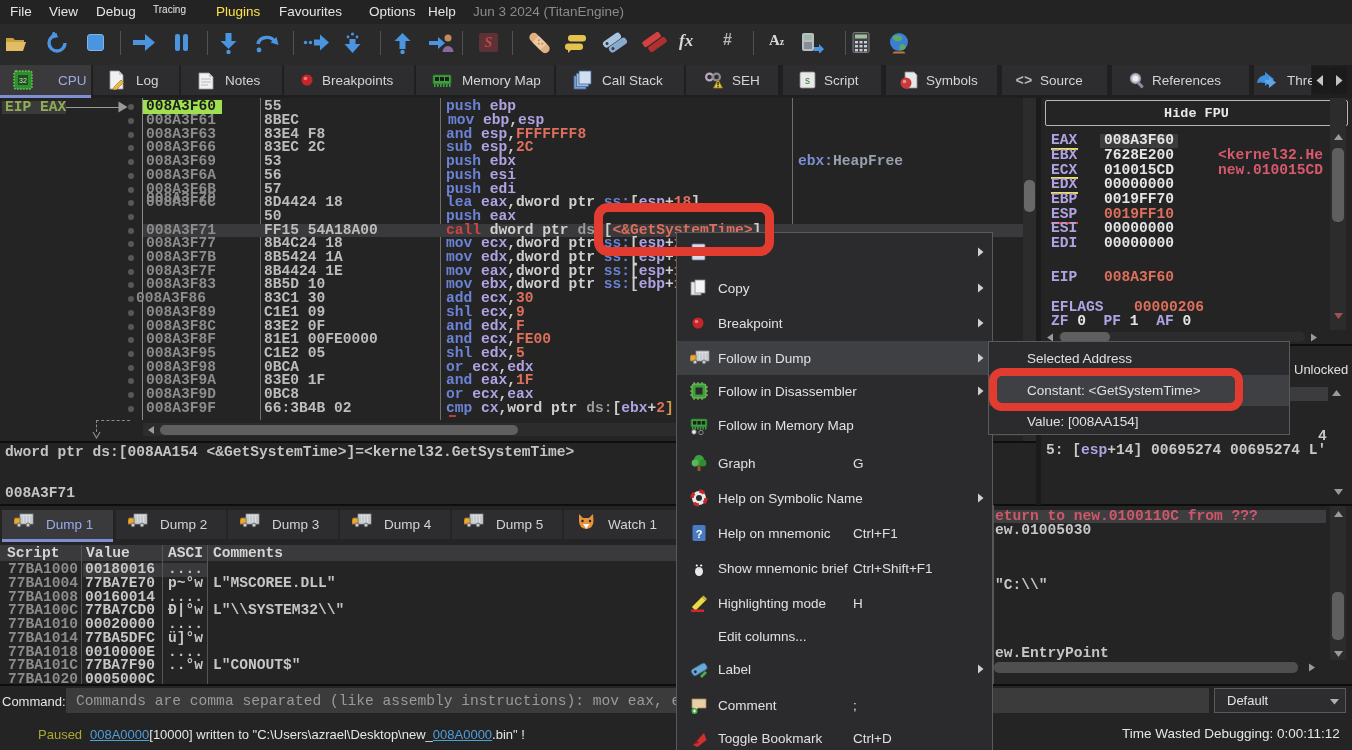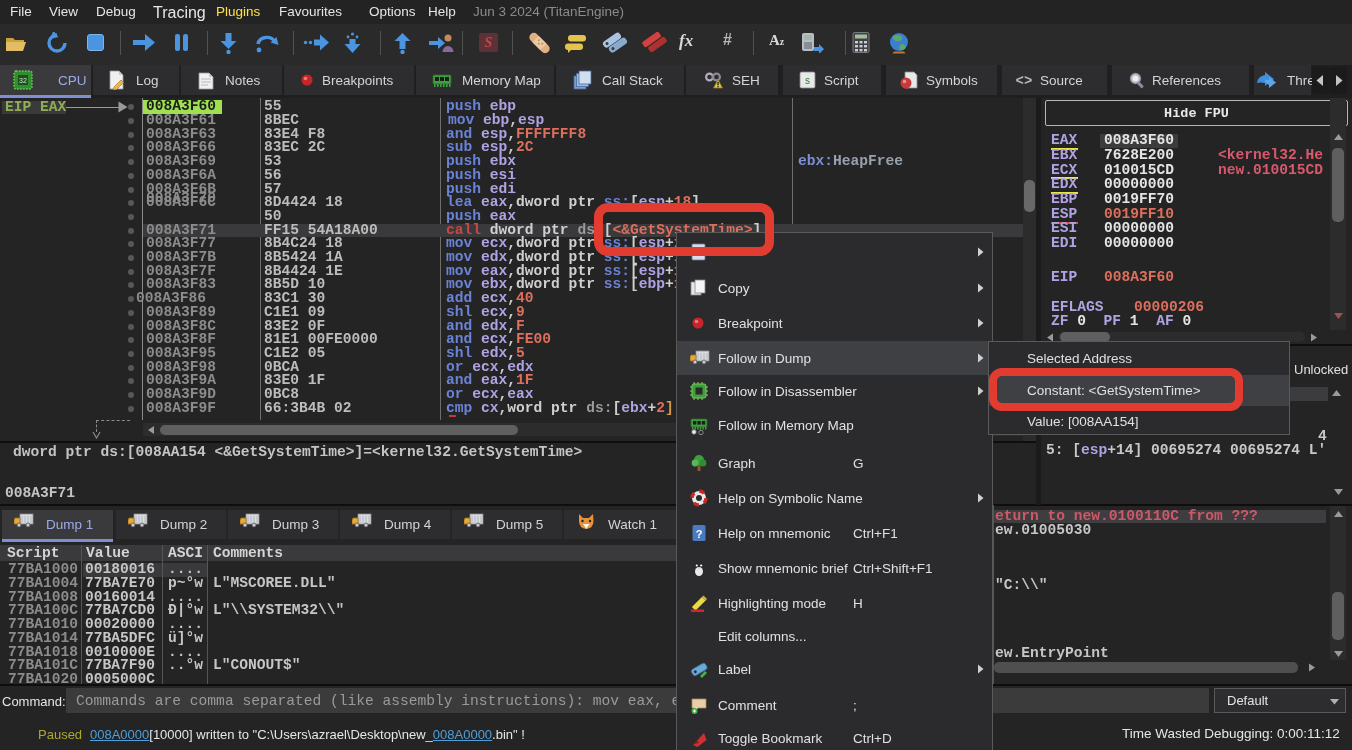--- a/index.html
+++ b/index.html
@@ -10,21 +10,21 @@
 .row{height:13.7px;position:absolute;white-space:pre}
 .kb{color:#6b83d6}.kr{color:#b1a3e3}.kn{color:#dd6f5c}.kw{color:#cfcfcf}.kg{color:#9a9a9a}
 .kc{color:#cc4545}.ks{color:#dd6f5c}.ko{color:#d09a4a}
 </style></head>
 <body>
 
 <div class="abs" style="left:0;top:0;width:1352px;height:24px;background:#232324"></div>
 <div class="abs sans" style="left:10px;top:4px;font-size:13.5px;color:#e6e6e6">File</div>
 <div class="abs sans" style="left:49px;top:4px;font-size:13.5px;color:#e6e6e6">View</div>
 <div class="abs sans" style="left:96px;top:4px;font-size:13.5px;color:#e6e6e6">Debug</div>
-<div class="abs sans" style="left:153px;top:4px;font-size:16px;color:#e6e6e6">Tracing</div>
+<div class="abs sans" style="left:153px;top:4px;font-size:10px;color:#e6e6e6">Tracing</div>
 <div class="abs sans" style="left:216px;top:4px;font-size:13.5px;color:#fde047">Plugins</div>
 <div class="abs sans" style="left:279px;top:4px;font-size:13.5px;color:#e6e6e6">Favourites</div>
 <div class="abs sans" style="left:369px;top:4px;font-size:13.5px;color:#e6e6e6">Options</div>
 <div class="abs sans" style="left:428px;top:4px;font-size:13.5px;color:#e6e6e6">Help</div>
 <div class="abs sans" style="left:473px;top:4px;font-size:13.5px;color:#8b8b8b">Jun 3 2024 (TitanEngine)</div>
 <div class="abs" style="left:0;top:24px;width:1352px;height:41px;background:#2a2a2b"></div>
 <div class="abs" style="left:120px;top:31px;width:1px;height:24px;background:#525252"></div>
 <div class="abs" style="left:207px;top:31px;width:1px;height:24px;background:#525252"></div>
 <div class="abs" style="left:293px;top:31px;width:1px;height:24px;background:#525252"></div>
 <div class="abs" style="left:380px;top:31px;width:1px;height:24px;background:#525252"></div>
@@ -301,21 +301,21 @@
 <div class="row mono" style="left:146px;top:264.7px;color:#8c8c8c">008A3F7F</div>
 <div class="row mono" style="left:264px;top:264.7px;color:#bcbcbc">8B4424 1E</div>
 <div class="row mono" style="left:446px;top:264.7px"><span class="kb">mov </span><span class="kr">eax</span><span class="kw">,</span><span class="kw">dword ptr </span><span class="kb">ss:</span><span class="kw">[</span><span class="kr">esp</span><span class="kw">+</span><span class="kn">1E</span><span class="kw">]</span></div>
 <div class="abs" style="left:128px;top:268.7px;width:6px;height:6px;border-radius:3px;background:#585858"></div>
 <div class="row mono" style="left:146px;top:278.4px;color:#8c8c8c">008A3F83</div>
 <div class="row mono" style="left:264px;top:278.4px;color:#bcbcbc">8B5D 10</div>
 <div class="row mono" style="left:446px;top:278.4px"><span class="kb">mov </span><span class="kr">ebx</span><span class="kw">,</span><span class="kw">dword ptr </span><span class="kb">ss:</span><span class="kw">[</span><span class="kr">ebp</span><span class="kw">+</span><span class="kn">10</span><span class="kw">]</span></div>
 <div class="abs" style="left:128px;top:282.4px;width:6px;height:6px;border-radius:3px;background:#585858"></div>
 <div class="row mono" style="left:136px;top:292.1px;color:#8c8c8c">008A3F86</div>
 <div class="row mono" style="left:264px;top:292.1px;color:#bcbcbc">83C1 30</div>
-<div class="row mono" style="left:446px;top:292.1px"><span class="kb">add </span><span class="kr">ecx</span><span class="kw">,</span><span class="kn">40</span></div>
+<div class="row mono" style="left:446px;top:292.1px"><span class="kb">add </span><span class="kr">ecx</span><span class="kw">,</span><span class="kn">30</span></div>
 <div class="abs" style="left:128px;top:296.1px;width:6px;height:6px;border-radius:3px;background:#585858"></div>
 <div class="row mono" style="left:146px;top:305.8px;color:#8c8c8c">008A3F89</div>
 <div class="row mono" style="left:264px;top:305.8px;color:#bcbcbc">C1E1 09</div>
 <div class="row mono" style="left:446px;top:305.8px"><span class="kb">shl </span><span class="kr">ecx</span><span class="kw">,</span><span class="kn">9</span></div>
 <div class="abs" style="left:128px;top:309.8px;width:6px;height:6px;border-radius:3px;background:#585858"></div>
 <div class="row mono" style="left:146px;top:319.5px;color:#8c8c8c">008A3F8C</div>
 <div class="row mono" style="left:264px;top:319.5px;color:#bcbcbc">83E2 0F</div>
 <div class="row mono" style="left:446px;top:319.5px"><span class="kb">and </span><span class="kr">edx</span><span class="kw">,</span><span class="kn">F</span></div>
 <div class="abs" style="left:128px;top:323.5px;width:6px;height:6px;border-radius:3px;background:#585858"></div>
 <div class="row mono" style="left:146px;top:333.2px;color:#8c8c8c">008A3F8F</div>
@@ -355,21 +355,21 @@
   </svg>
 <div class="abs" style="left:449px;top:415px;width:7px;height:2px;background:#c03a3a"></div>
 <div class="abs" style="left:1023px;top:98px;width:13px;height:344px;background:#2c2c2d"></div>
 <div class="abs" style="left:1024px;top:180px;width:11px;height:32px;background:#686868;border-radius:5px"></div>
 <div class="abs" style="left:143px;top:423px;width:880px;height:13px;background:#2c2c2d"></div>
 <svg class="abs" style="left:147px;top:426px" width="8" height="8" viewBox="0 0 8 8">
     <path d="M7 0 L1 4 l6 4z" fill="#9a9a9a"></path>
   </svg>
 <div class="abs" style="left:160px;top:424.5px;width:358px;height:10px;background:#5f5f5f;border-radius:5px"></div>
 <div class="abs" style="left:0;top:441px;width:1037px;height:2px;background:#0e0e0e"></div>
-<div class="abs mono" style="left:13px;top:446px;color:#c4c4c4">dword ptr ds:[008AA154 &lt;&amp;GetSystemTime&gt;]=&lt;kernel32.GetSystemTime&gt;</div>
+<div class="abs mono" style="left:5px;top:446px;color:#c4c4c4">dword ptr ds:[008AA154 &lt;&amp;GetSystemTime&gt;]=&lt;kernel32.GetSystemTime&gt;</div>
 <div class="abs mono" style="left:5px;top:487px;color:#c4c4c4">008A3F71</div>
 <div class="abs" style="left:0;top:504px;width:1352px;height:2px;background:#0e0e0e"></div>
 <div class="abs" style="left:1036px;top:98px;width:5px;height:407px;background:#1b1b1c"></div>
 <div class="abs" style="left:1041px;top:98px;width:311px;height:247px;background:#242425"></div>
 <div class="abs" style="left:1045px;top:100px;width:303px;height:26px;border:1px solid #b8b8b8;border-radius:2px;color:#e8e8e8;text-align:center;font-family:'Liberation Mono',monospace;font-weight:700;font-size:13.5px;line-height:25px">Hide FPU</div>
 <div class="abs" style="left:1100px;top:134.0px;width:78px;height:14px;background:#3c3c3e"></div>
 <div class="abs mono" style="left:1051px;top:134.2px;color:#b1a3e3">EAX</div>
 <div class="abs mono" style="left:1104px;top:134.2px;color:#e4e4e4">008A3F60</div>
 <div class="abs" style="left:1051px;top:148.0px;width:27px;height:2px;background:#e8e44a"></div>
 <div class="abs mono" style="left:1051px;top:148.9px;color:#b1a3e3">EBX</div>

